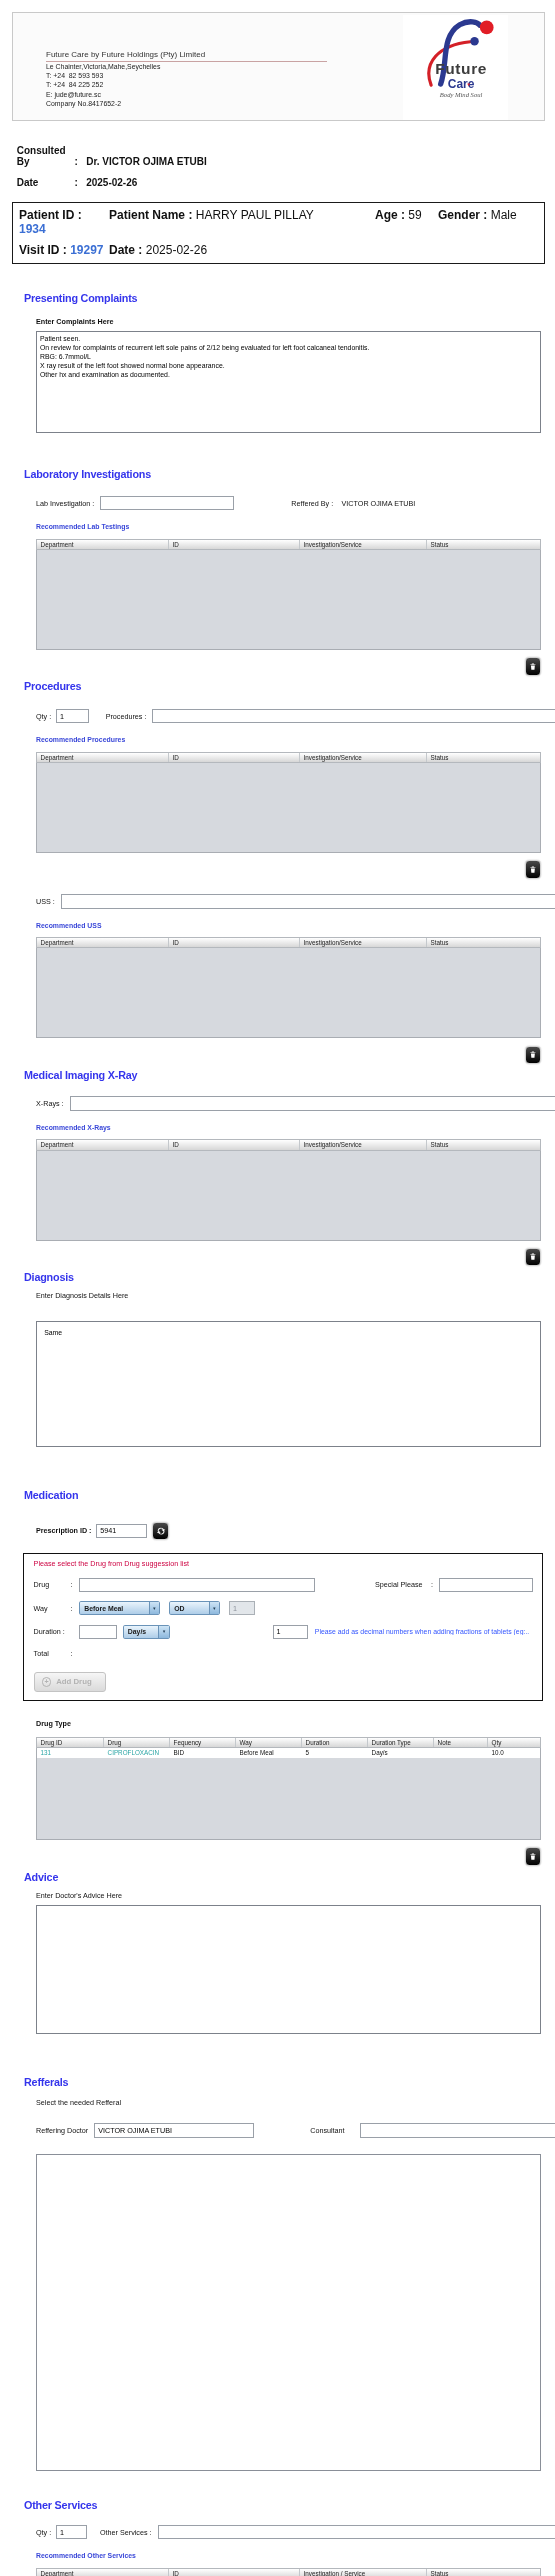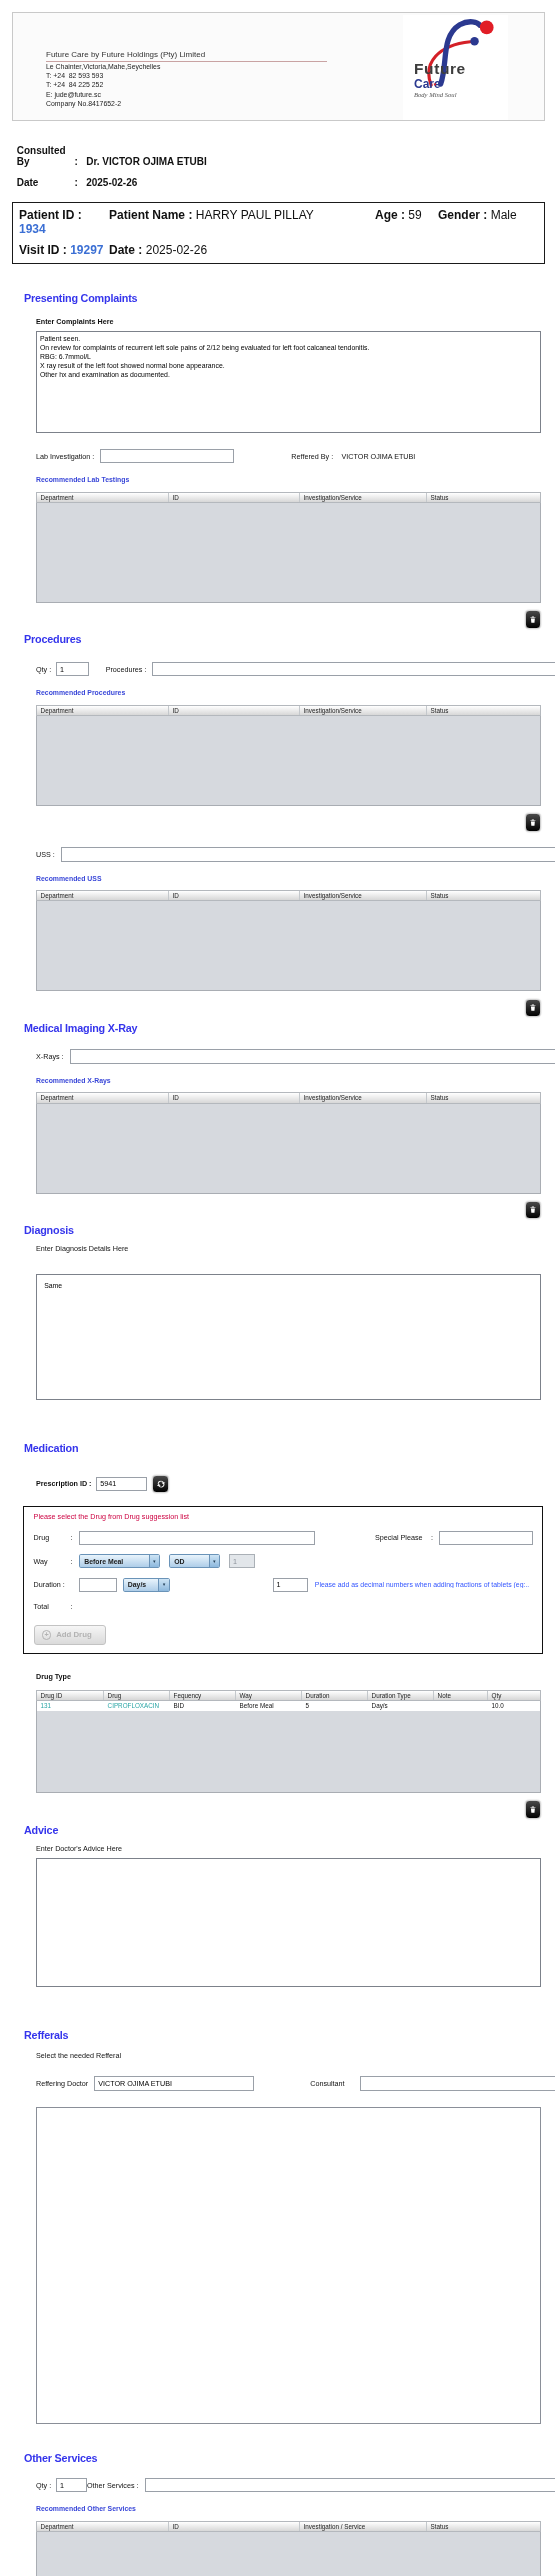--- a/index.html
+++ b/index.html
@@ -4,21 +4,21 @@
 <style>
   * { box-sizing: border-box; margin: 0; padding: 0; }
   body { background:#fff; font-family:"Liberation Sans","DejaVu Sans",sans-serif; color:#111; }
   .page { width:556px; background:#fff; padding-bottom:2.4px; overflow:hidden; }
 
   
   .clinic-box { position:relative; margin:12px 10.8px 0 12px; height:109px; border:0.6px solid #c9c9c9; background:#fbfbfb; }
   .clinic-text { position:absolute; left:33px; top:37px; }
   .clinic-name { font-size:8px; font-weight:normal; color:#333; padding-bottom:1.8px; border-bottom:1.2px solid #c9a3a3; width:281px; }
   .clinic-line { font-size:6.9px; color:#222; margin-top:1.2px; line-height:8px; white-space:pre; }
-  .logo { position:absolute; right:36px; top:2.4px; width:105px; height:105px; background:#fff; text-align:left; }
+  .logo { position:absolute; right:36px; top:2.4px; width:105px; height:105px; background:#fff; text-align:center; }
   .logo svg { display:block; margin:0 auto; }
   .logo-future { font-size:15.5px; font-weight:bold; color:#3d3d3d; letter-spacing:0.6px; margin-top:-27.5px; margin-left:10.8px; }
   .logo-care { position:relative; font-size:12px; font-weight:bold; color:#2b3990; margin-left:10.8px; margin-top:-1.2px; }
   .logo-heart { position:absolute; font-size:4.8px; color:#e11d26; margin-left:-7.2px; margin-top:4.8px; }
   .logo-tagline { font-family:"Liberation Serif","DejaVu Serif",serif; font-style:italic; font-size:6.6px; color:#555; margin-left:10.8px; margin-top:0.6px; }
 
   
   .consult { margin:24px 0 0 16.7px; font-size:10px; font-weight:bold; }
   .consult .lbl { display:inline-block; width:55px; }
   .consult-row + .consult-row { margin-top:9.6px; }
@@ -134,20 +134,21 @@
   </div>
 
   <div class="h1" style="margin-top:27.5px">Presenting Complaints</div>
   <div class="sublabel" style="margin-top:13px">Enter Complaints Here</div>
   <textarea class="box content" style="height: 102px; margin-top: 5.4px;">Patient seen.
 On review for complaints of recurrent left sole pains of 2/12 being evaluated for left foot calcaneal tendonitis.
 RBG: 6.7mmol/L
 X ray result of the left foot showed normal bone appearance.
 Other hx and examination as documented.</textarea>
 
+  <div class="h1" style="margin-top:35px">Laboratory  Investigations</div>
   <div class="row" style="margin-top:15.5px">
     <span>Lab Investigation :</span>
     <input class="txt" style="width: 134px; margin-left: 6px;" value="">
     <span style="margin-left:57px">Reffered By :</span>
     <span style="margin-left:8.4px">VICTOR OJIMA ETUBI</span>
   </div>
   <div class="rec-label" style="margin-top:13px">Recommended Lab Testings</div>
   <div class="rt" style="margin-top:8.4px">
     <div class="rt-head">
       <div class="rt-th c1">Department</div>
@@ -343,21 +344,21 @@
     <input class="txt" style="width: 160px; margin-left: 6px;" value="VICTOR OJIMA ETUBI">
     <span style="margin-left:56px">Consultant</span>
     <input class="txt" style="flex: 1 1 0%; margin-left: 15.5px;" value="">
   </div>
   <div class="ref-box" style="margin-top:16.7px"></div>
 
   <div class="h1" style="margin-top:27.5px">Other Services</div>
   <div class="row" style="margin-top:14.3px">
     <span>Qty :</span>
     <input class="txt" style="width: 31px; margin-left: 4.8px;" value="1">
-    <span style="">Other Services :</span>
+    <span style="margin-left:13px">Other Services :</span>
     <input class="txt" style="flex: 1 1 0%; margin-left: 6px;" value="">
   </div>
   <div class="rec-label" style="margin-top:13px">Recommended Other Services</div>
   <div class="rt" style="margin-top:8.4px">
     <div class="rt-head">
       <div class="rt-th c1">Department</div>
       <div class="rt-th c2">ID</div>
       <div class="rt-th c3">Investigation / Service</div>
       <div class="rt-th c4">Status</div>
     </div>

